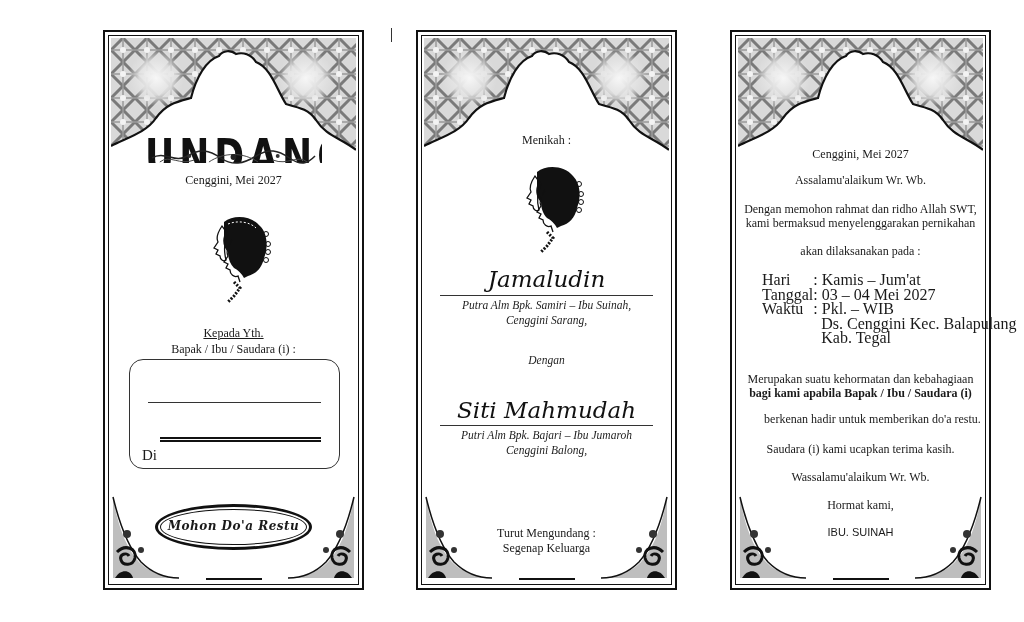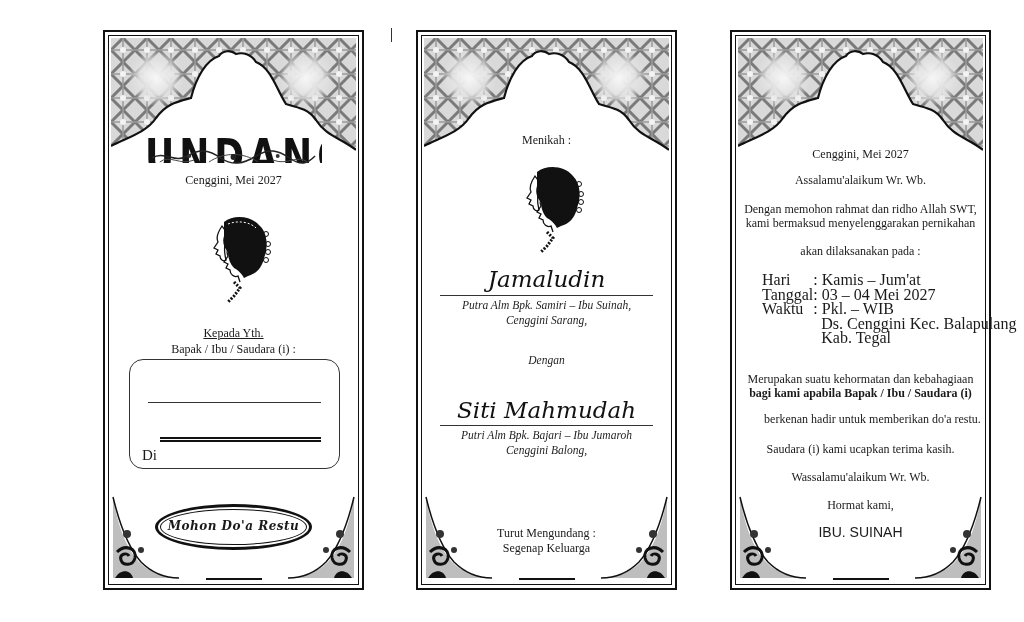--- a/index.html
+++ b/index.html
@@ -71,21 +71,21 @@
     position: absolute; left: 0; right: 0; text-align: center;
     font-family: "DejaVu Serif", serif; font-style: italic; font-size: 23px; line-height: 28px; color: #111;
   }
   .name-rule { position: absolute; left: 22px; right: 22px; height: 1px; background: #333; }
   .ital { font-style: italic; font-size: 11.5px; line-height: 15px; color: #222; }
 
   
   .detail-table { position: absolute; left: 30px; top: 241px; font-size: 16px; line-height: 14.5px; text-align: left; border-collapse: collapse; }
   .detail-table td { padding: 0; vertical-align: top; }
   .detail-table td.k { width: 50px; }
-  .sans { font-family: "Liberation Sans", sans-serif; font-size: 14px; }
+  .sans { font-family: "Liberation Sans", sans-serif; font-size: 11px; }
 </style>
 </head>
 <body>
 
 <div class="crop-mark"></div>
 
 <div class="panel p1">
   <div class="arch">
     <svg viewBox="0 0 245 122" preserveAspectRatio="none">
       <defs>

